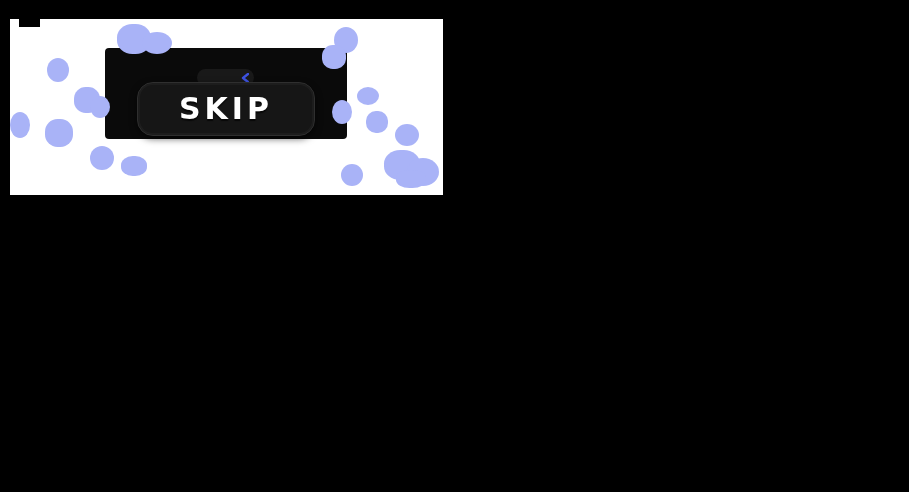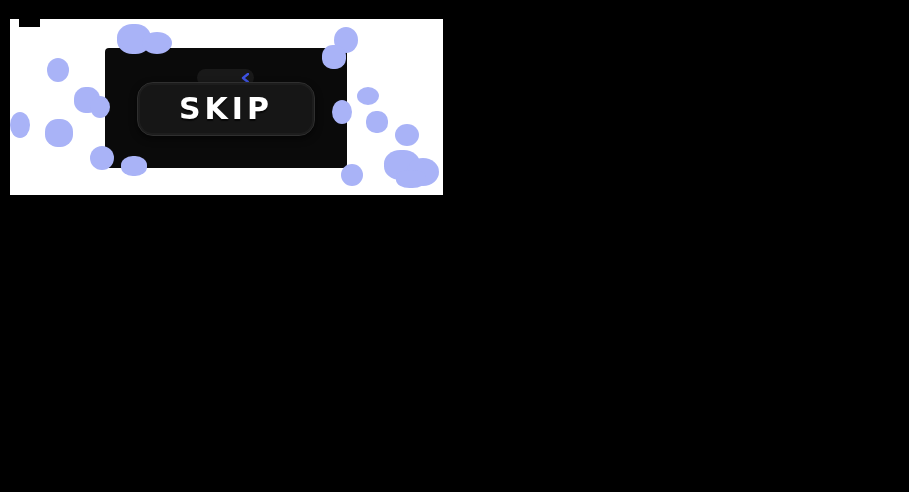--- a/index.html
+++ b/index.html
@@ -32,21 +32,21 @@
     width: 21px;
     height: 8px;
     background: #000;
     z-index: 1;
   }
   .overlay {
     position: absolute;
     left: 95px;
     top: 29px;
     width: 242px;
-    height: 120px;
+    height: 91px;
     background: var(--overlay-bg, #0a0a0a);
     border-radius: 4px;
     z-index: 1;
   }
   .timer-pill {
     position: absolute;
     left: 92px;
     top: 21px;
     width: 57px;
     height: 17px;

